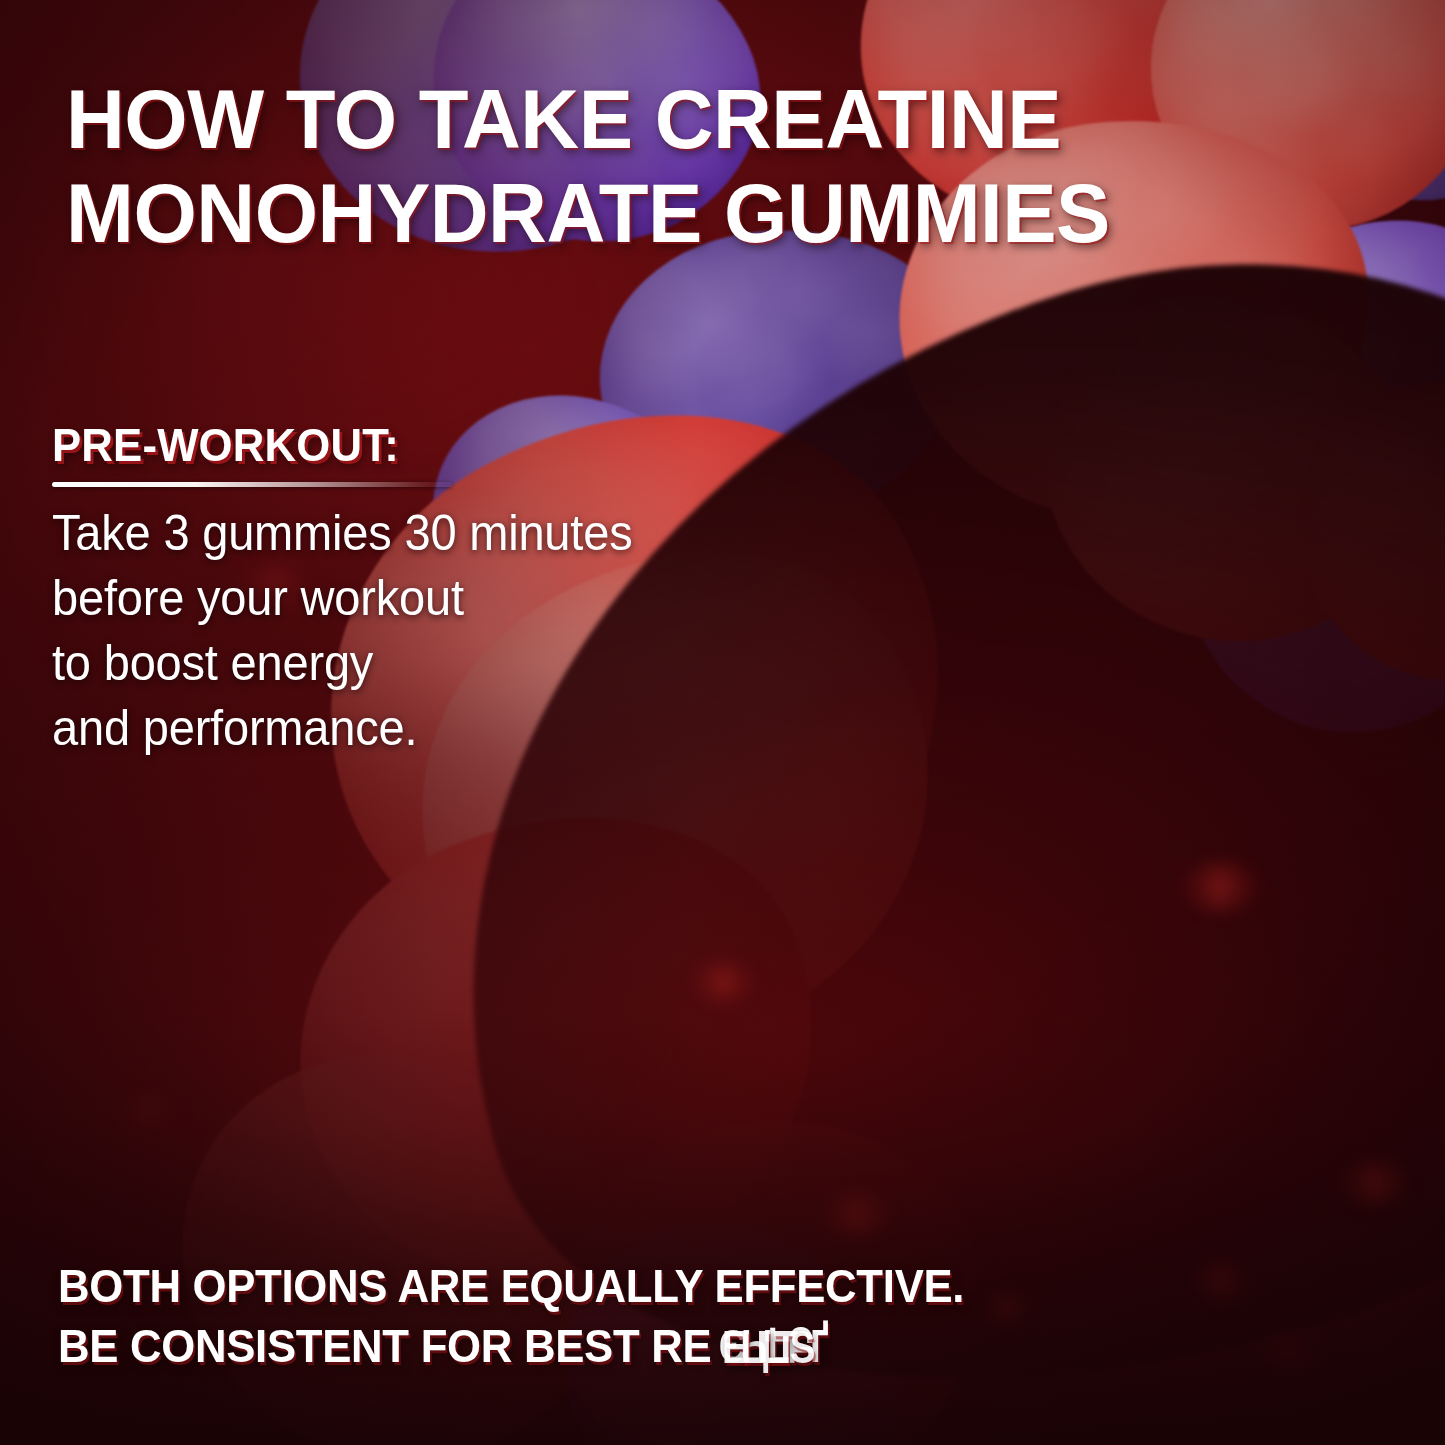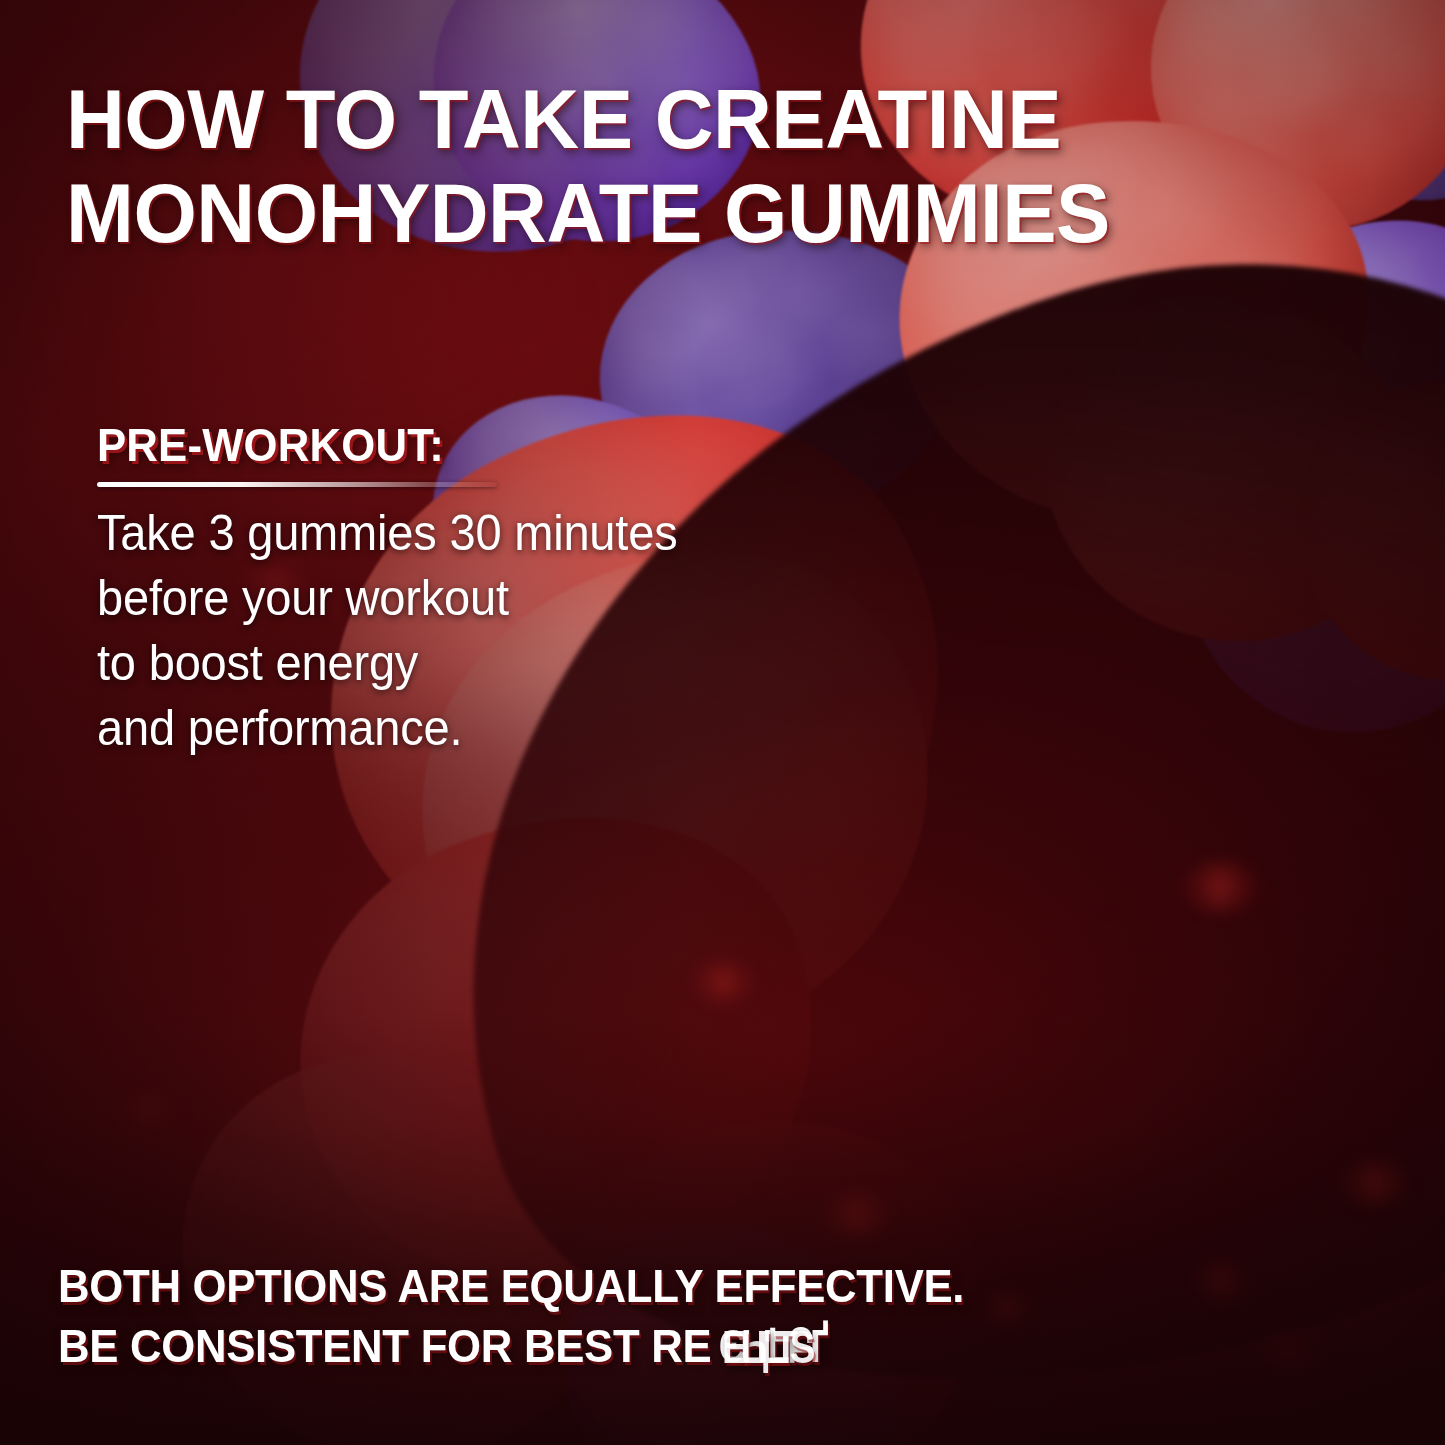--- a/index.html
+++ b/index.html
@@ -109,21 +109,21 @@
     line-height:1.12;
     letter-spacing:-0.5px;
     text-transform:uppercase;
     transform:scaleX(.97);
     transform-origin:left top;
     text-shadow:
       2px 2px 0 rgba(170,20,24,.55),
       3px 4px 10px rgba(20,2,4,.55);
   }
 
-  .block{position:absolute;margin-left:45px;}
+  .block{position:absolute;}
   .block-pre{left:52px;top:418px;width:700px;}
   .block-post{left:778px;top:712px;width:640px;}
 
   .block-title{
     color:#ffffff;
     font-family:"Liberation Sans", sans-serif;
     font-weight:700;
     font-size:46px;
     letter-spacing:0.2px;
     text-transform:uppercase;

